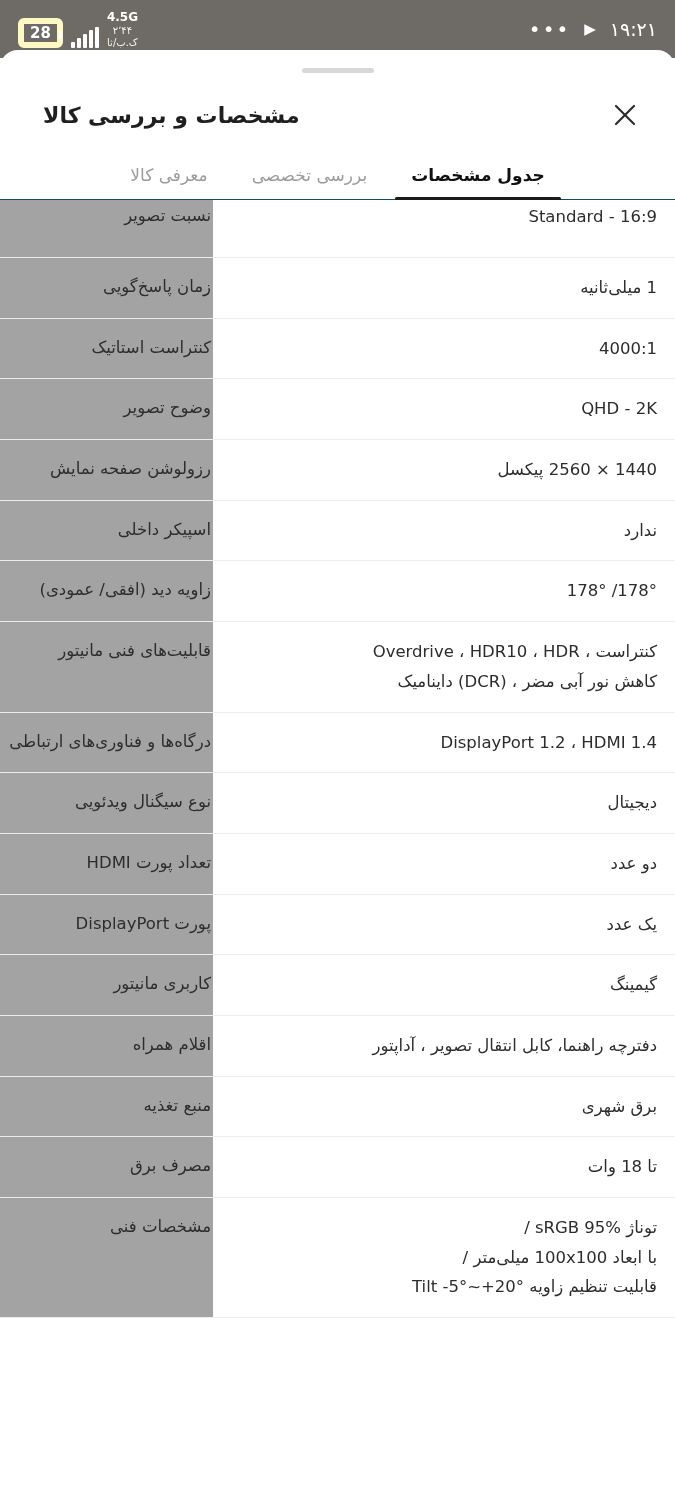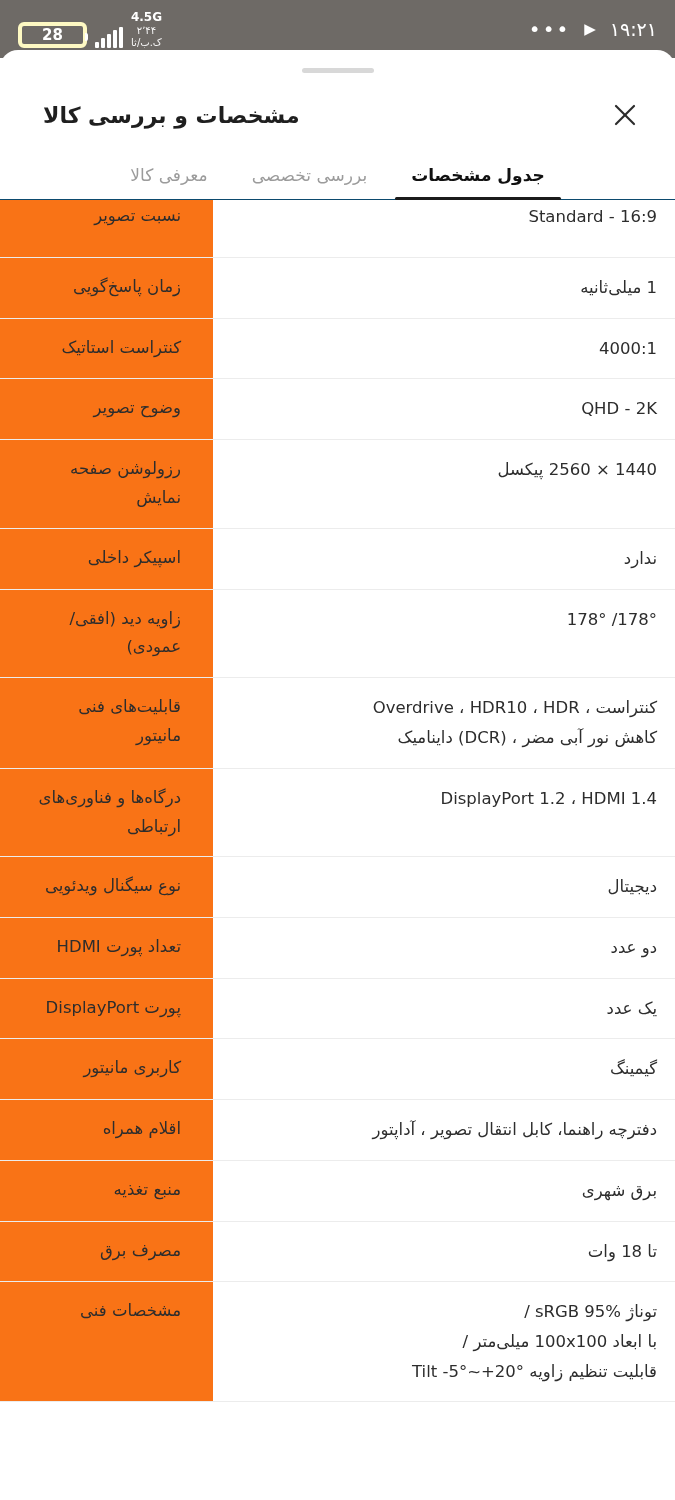--- a/index.html
+++ b/index.html
@@ -18,23 +18,23 @@
     background: #6e6a66;
     display: flex;
     align-items: center;
     justify-content: space-between;
     padding: 0 18px;
     color: #ffffff;
     direction: ltr;
   }
   .sb-left { display: flex; align-items: flex-end; gap: 8px; }
   .battery {
-    border: 4px solid #fef9c3;
+    border: 6px solid #fef9c3;
     border-radius: 6px;
-    padding: 1px 20px;
+    padding: 1px 6px;
     font-size: 15px;
     font-weight: bold;
     line-height: 1.1;
     position: relative;
   }
   .battery::after {
     content: "";
     position: absolute;
     right: -5px; top: 7px;
     width: 3px; height: 8px;
@@ -138,25 +138,25 @@
   }
   .spec-row {
     display: flex;
     flex-direction: row;
     border-bottom: 1px solid #ececec;
     min-height: 58px;
   }
   .spec-key {
     width: 213px;
     flex: 0 0 213px;
-    background: #f97316;
+    background: #a3a3a3;
     color: #2d2d2d;
     font-size: 16.5px;
     line-height: 1.75;
-    padding: 15px 32px;
+    padding: 15px 2px;
     text-align: right;
   }
   .spec-val {
     flex: 1 1 auto;
     background: #ffffff;
     color: #2d2d2d;
     font-size: 16.5px;
     line-height: 1.8;
     padding: 15px 18px;
     direction: rtl;

